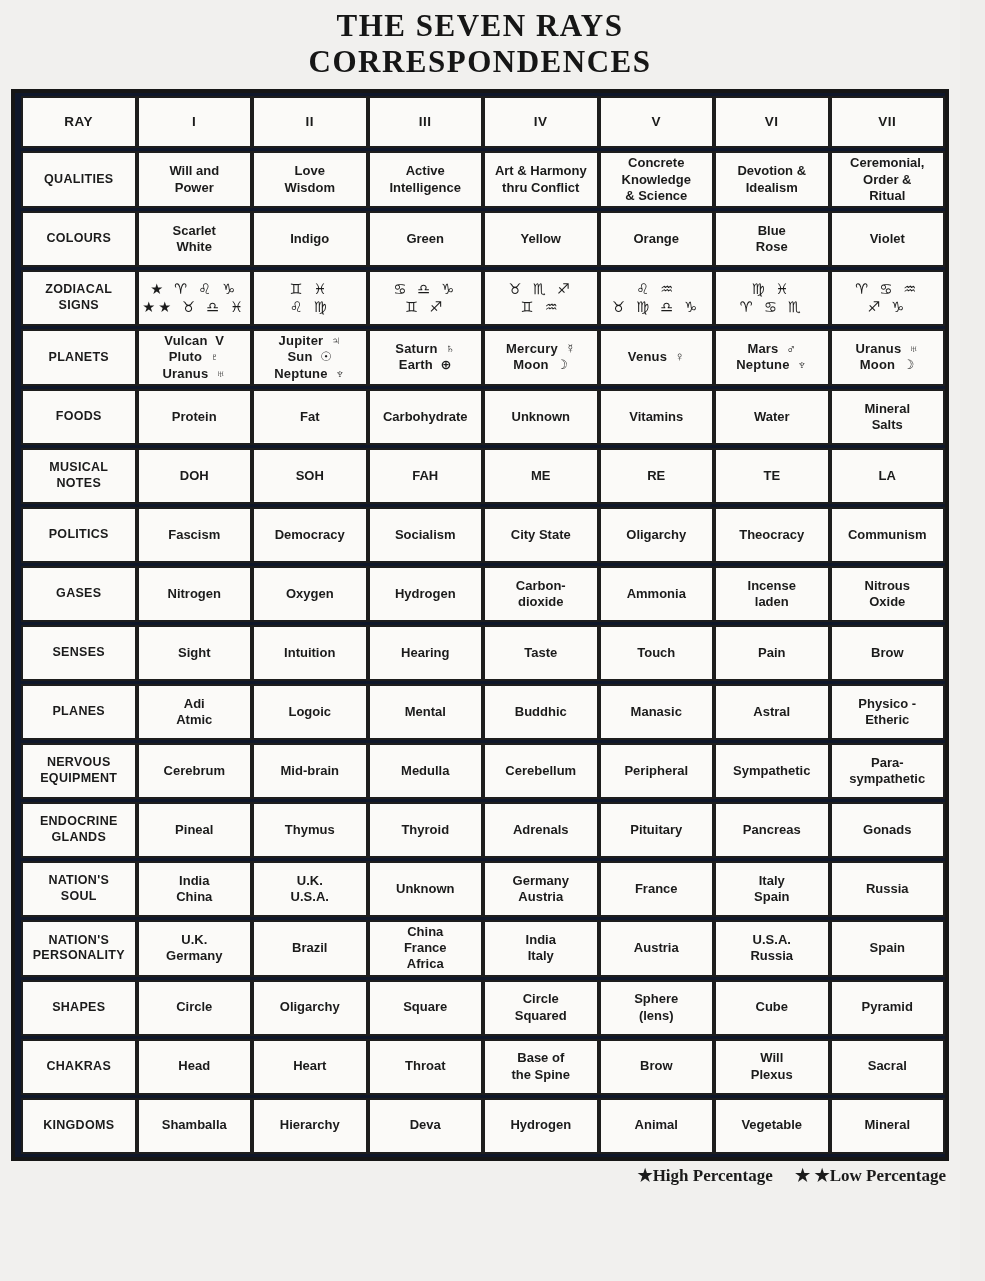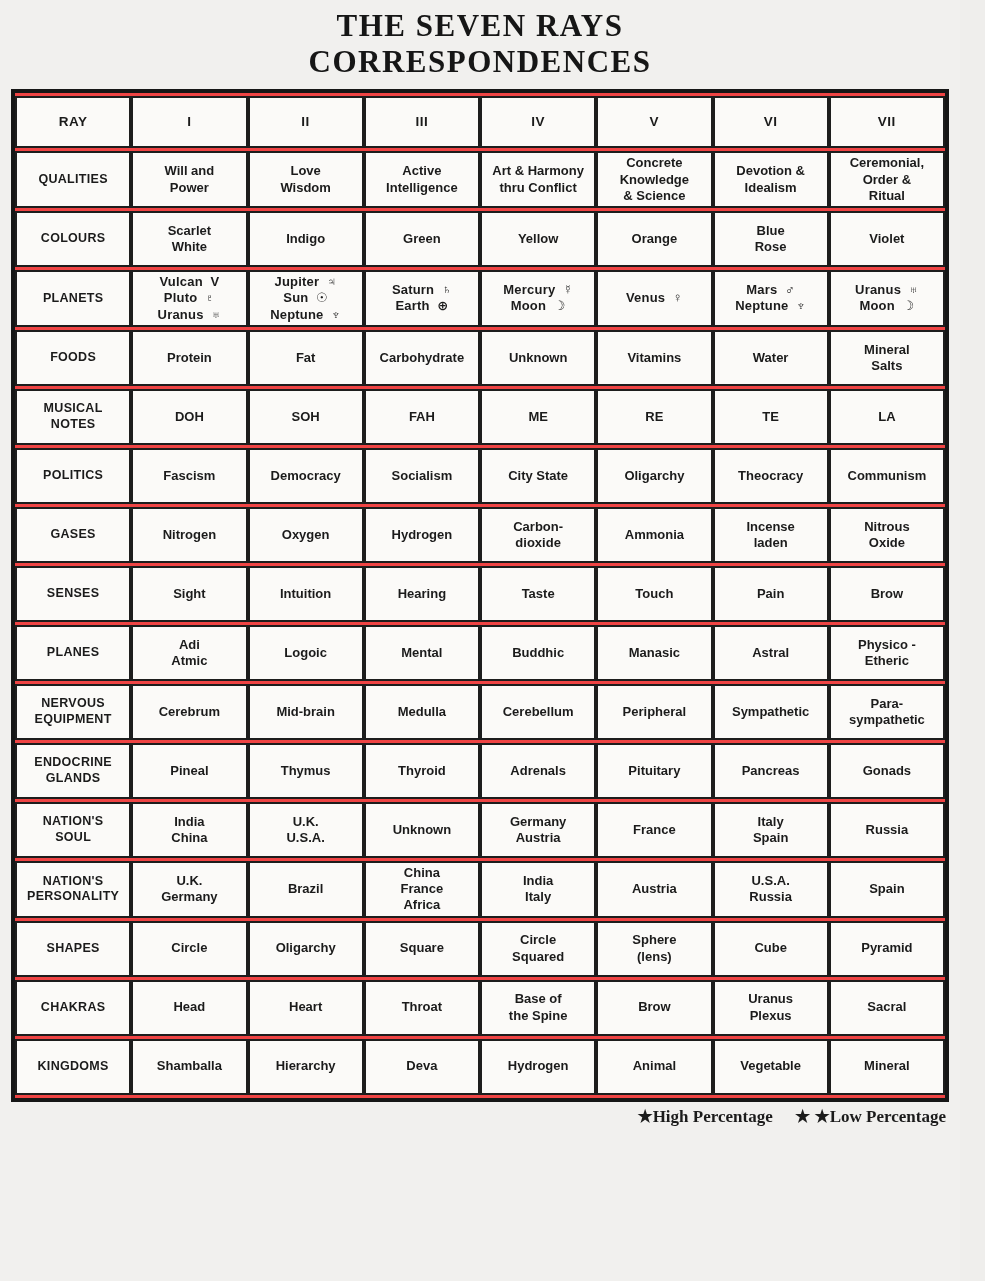--- a/index.html
+++ b/index.html
@@ -23,21 +23,22 @@
     font-weight: 700;
     font-size: 31px;
     letter-spacing: 1.5px;
     line-height: 1.15;
     color: #161616;
     margin-bottom: 10px;
   }
   .table-frame {
     margin: 0 11px;
     border: 4px solid #161616;
-    background: #ef4444;
+    background: #0f172a;
+    padding-left: 6px;
   }
   table.corr {
     width: 100%;
     table-layout: fixed;
     border-collapse: separate;
     border-spacing: 0 3px;
   }
   table.corr th, table.corr td {
     border: 2px solid #1d1d1d;
     background: #fbfaf8;
@@ -129,20 +130,38 @@
 White</td>
             <td>Indigo</td>
             <td>Green</td>
             <td>Yellow</td>
             <td>Orange</td>
             <td>Blue
 Rose</td>
             <td>Violet</td>
           </tr>
           <tr>
+            <td class="row-label">ZODIACAL
+SIGNS</td>
+            <td class="zodiac">★&nbsp;♈ ♌ ♑
+★★&nbsp;♉ ♎ ♓</td>
+            <td class="zodiac">♊ ♓
+♌ ♍</td>
+            <td class="zodiac">♋ ♎ ♑
+♊ ♐</td>
+            <td class="zodiac">♉ ♏ ♐
+♊ ♒</td>
+            <td class="zodiac">♌ ♒
+♉ ♍ ♎ ♑</td>
+            <td class="zodiac">♍ ♓
+♈ ♋ ♏</td>
+            <td class="zodiac">♈ ♋ ♒
+♐ ♑</td>
+          </tr>
+          <tr>
             <td class="row-label">PLANETS</td>
             <td class="planets">Vulcan&nbsp;&nbsp;V
 Pluto&nbsp;&nbsp;♇
 Uranus&nbsp;&nbsp;♅</td>
             <td class="planets">Jupiter&nbsp;&nbsp;♃
 Sun&nbsp;&nbsp;☉
 Neptune&nbsp;&nbsp;♆</td>
             <td class="planets">Saturn&nbsp;&nbsp;♄
 Earth&nbsp;&nbsp;⊕</td>
             <td class="planets">Mercury&nbsp;&nbsp;☿
@@ -287,21 +306,21 @@
             <td>Pyramid</td>
           </tr>
           <tr>
             <td class="row-label">CHAKRAS</td>
             <td>Head</td>
             <td>Heart</td>
             <td>Throat</td>
             <td>Base of
 the Spine</td>
             <td>Brow</td>
-            <td>Uranus
+            <td>Will
 Plexus</td>
             <td>Sacral</td>
           </tr>
           <tr>
             <td class="row-label">KINGDOMS</td>
             <td>Shamballa</td>
             <td>Hierarchy</td>
             <td>Deva</td>
             <td>Hydrogen</td>
             <td>Animal</td>

